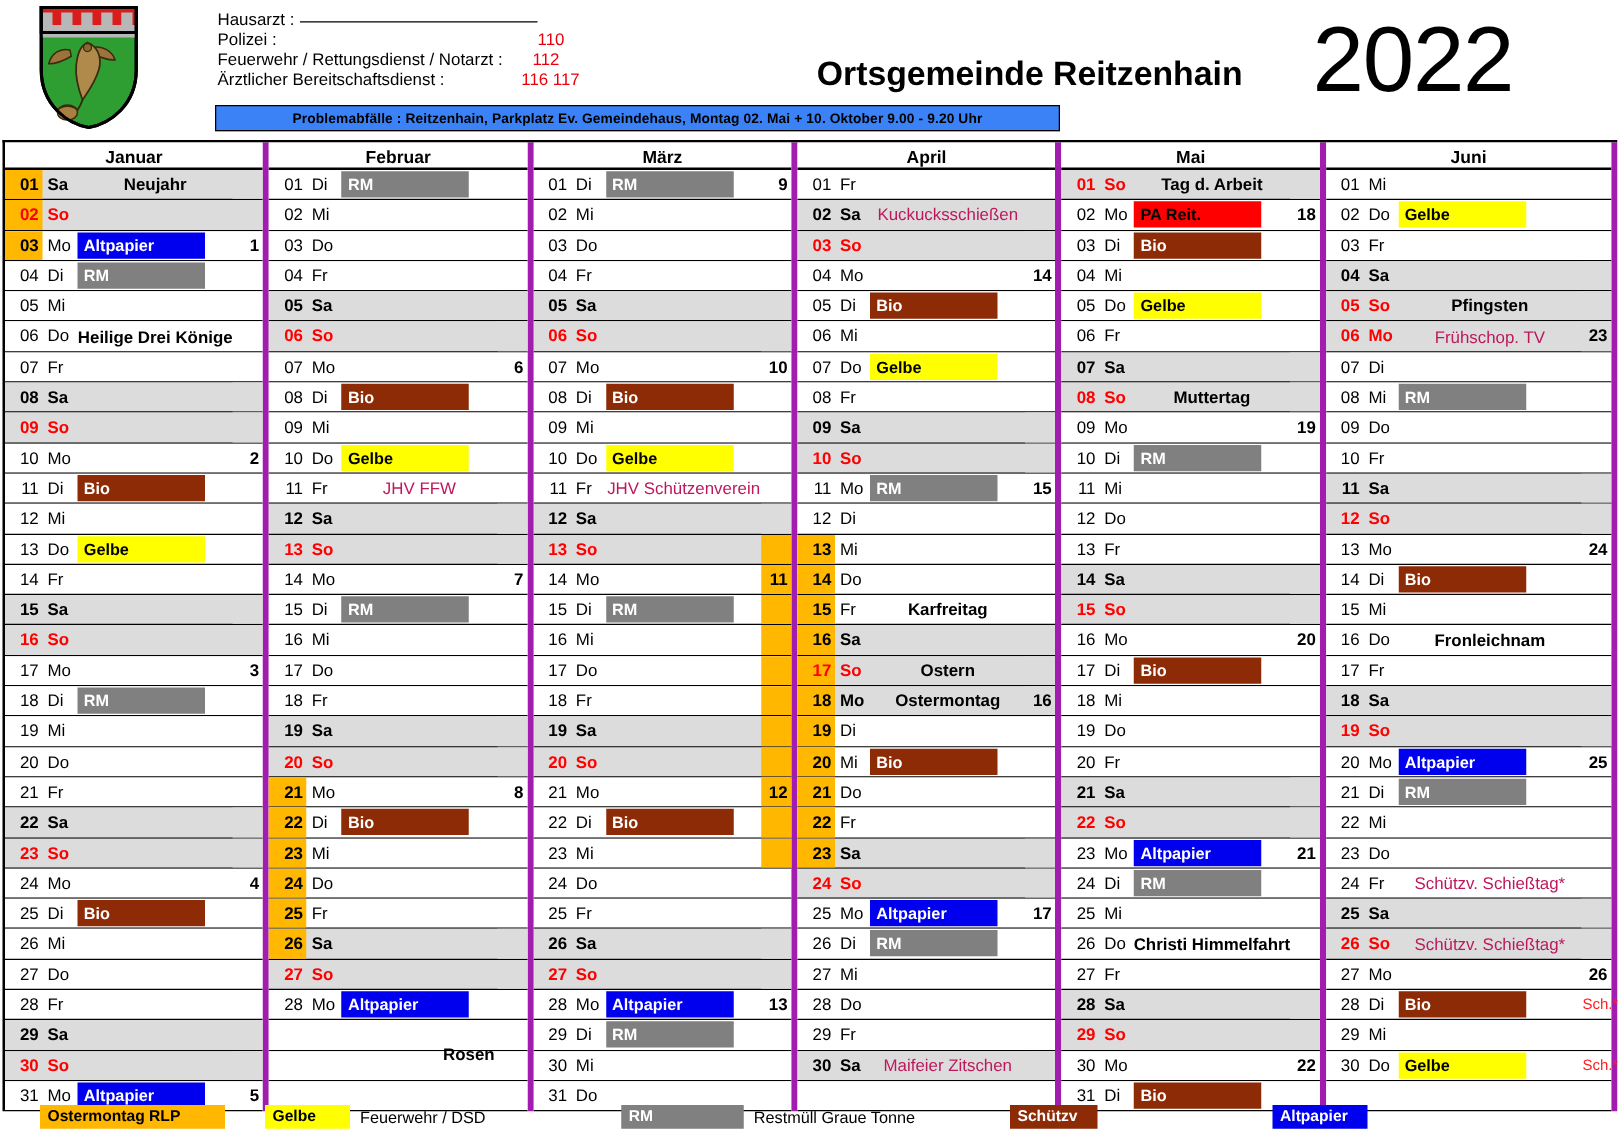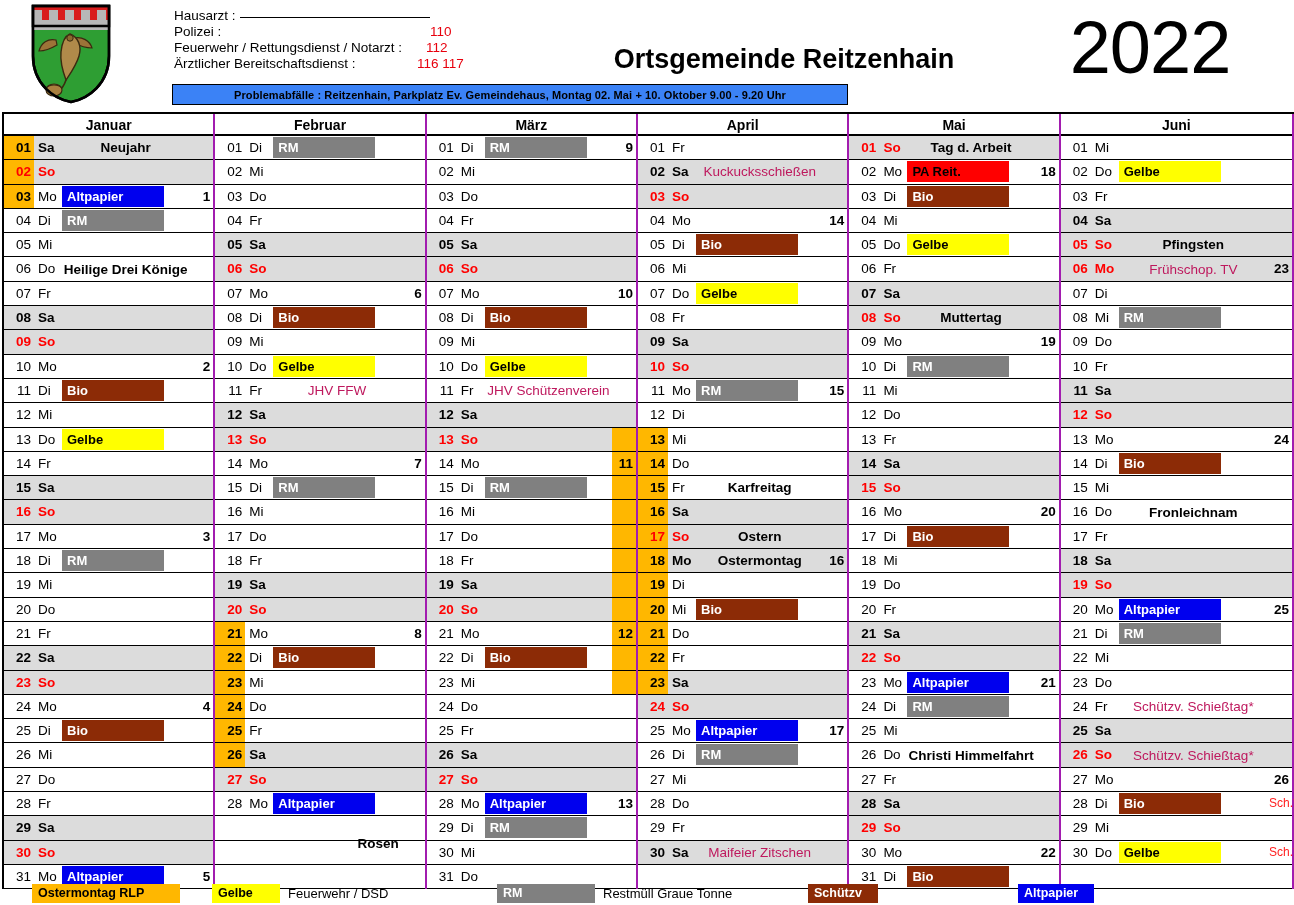--- a/index.html
+++ b/index.html
@@ -23,31 +23,31 @@
 
   .problem-bar{
     position:absolute;left:172px;top:84px;width:674px;height:19px;
     background:#3b82f6;border:1px solid #000;
     display:flex;align-items:center;justify-content:center;
   }
   .problem-bar span{font-size:11px;font-weight:bold;color:#000;letter-spacing:0.1px;}
 
   .kal-title{position:absolute;left:594px;top:18px;width:380px;text-align:center;
              font-size:20px;font-weight:bold;color:#000;}
-  .gem-title{position:absolute;left:574px;top:44px;width:420px;text-align:center;
+  .gem-title{position:absolute;left:574px;top:44px;width:420px;text-align:right;
              font-size:27px;font-weight:bold;color:#000;}
-  .year{position:absolute;left:1050px;top:6px;width:200px;text-align:center;
+  .year{position:absolute;left:1050px;top:6px;width:200px;text-align:left;
         font-size:74px;font-weight:400;color:#000;line-height:84px;
         font-family:"Liberation Sans", sans-serif;letter-spacing:-1px;}
 
   
   .cal{position:absolute;left:2px;top:112px;width:1290px;
        border-top:2px solid #000;border-left:2px solid #000;
        display:flex;}
-  .mcol{width:212px;border-right:2px solid #a21caf;box-sizing:border-box;}
+  .mcol{width:212px;border-right:5px solid #a21caf;box-sizing:border-box;}
   .mcol.wide{width:234px;}
 
   .mhead{height:22px;line-height:22px;text-align:center;font-size:14px;font-weight:bold;
          color:#000;border-bottom:2px solid #000;background:#fff;box-sizing:border-box;}
 
   .row{height:24.3px;display:flex;align-items:stretch;border-bottom:1px solid #000;
        box-sizing:border-box;position:relative;background:#fff;}
   .row.we{background:#dcdcdc;}
   .row.empty{background:#fff;}
 

